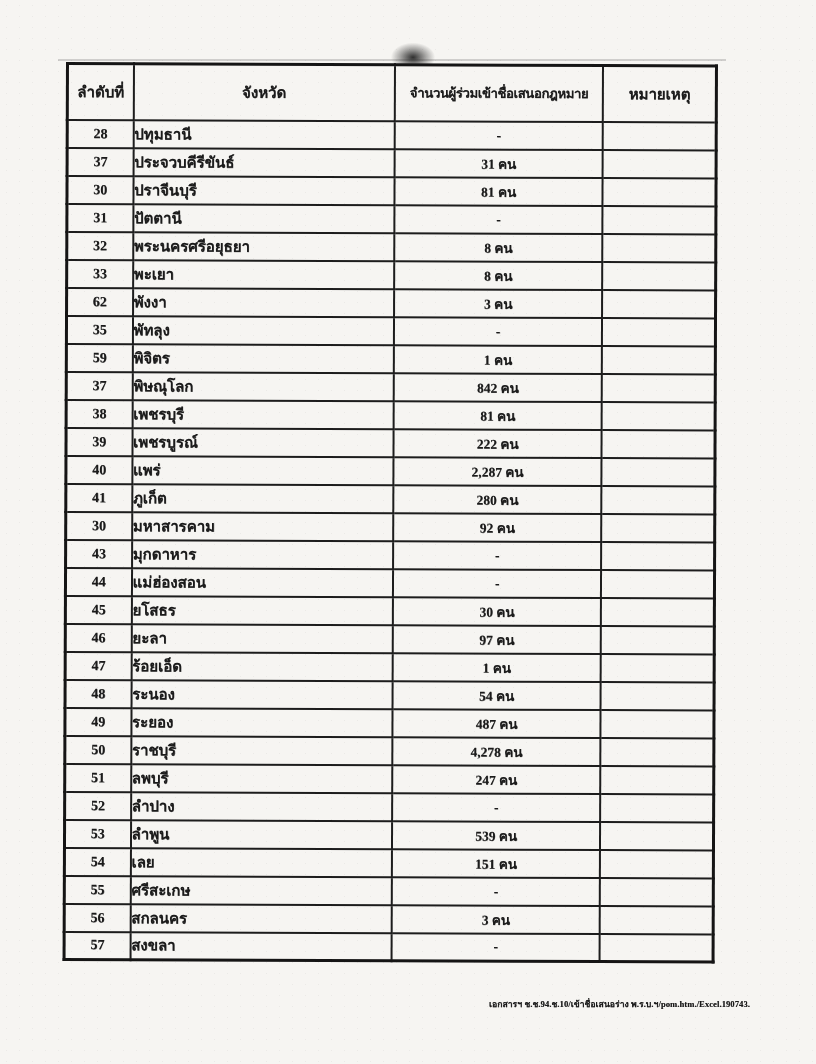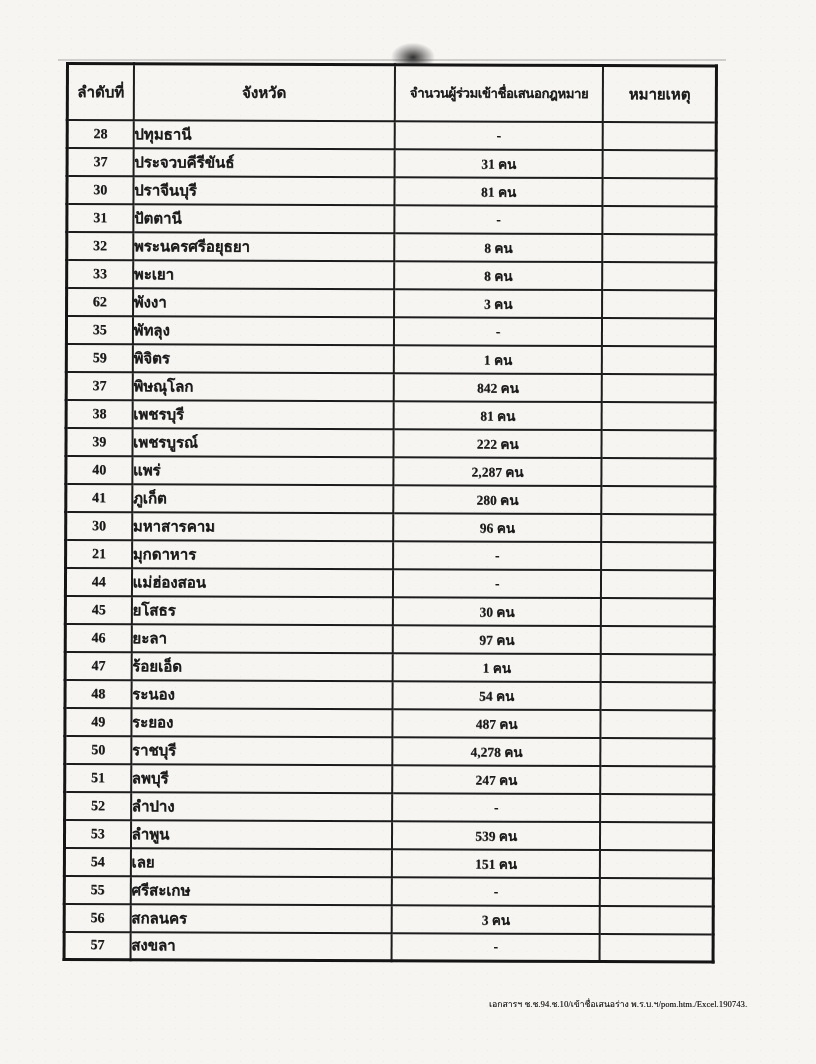--- a/index.html
+++ b/index.html
@@ -99,21 +99,21 @@
   }
   td.c-remark {
     text-align: center;
   }
   .footer-note {
     position: absolute;
     left: 489px;
     top: 997px;
     width: 300px;
     font-size: 8.5px;
-    font-weight: normal;
+    font-weight: bold;
     color: #191919;
     letter-spacing: 0.1px;
     text-shadow: 0.2px 0.2px 0.4px rgba(25,25,25,0.6);
     white-space: nowrap;
   }
 </style>
 </head>
 <body>
 
 <div class="noise-layer"></div>
@@ -231,26 +231,26 @@
   <tr>
     <td class="c-no">41</td>
     <td class="c-prov">ภูเก็ต</td>
     <td class="c-count">280 คน</td>
     <td class="c-remark"></td>
   </tr>
 
   <tr>
     <td class="c-no">30</td>
     <td class="c-prov">มหาสารคาม</td>
-    <td class="c-count">96 คน</td>
-    <td class="c-remark"></td>
-  </tr>
-
-  <tr>
-    <td class="c-no">21</td>
+    <td class="c-count">92 คน</td>
+    <td class="c-remark"></td>
+  </tr>
+
+  <tr>
+    <td class="c-no">43</td>
     <td class="c-prov">มุกดาหาร</td>
     <td class="c-count">-</td>
     <td class="c-remark"></td>
   </tr>
 
   <tr>
     <td class="c-no">44</td>
     <td class="c-prov">แม่ฮ่องสอน</td>
     <td class="c-count">-</td>
     <td class="c-remark"></td>

